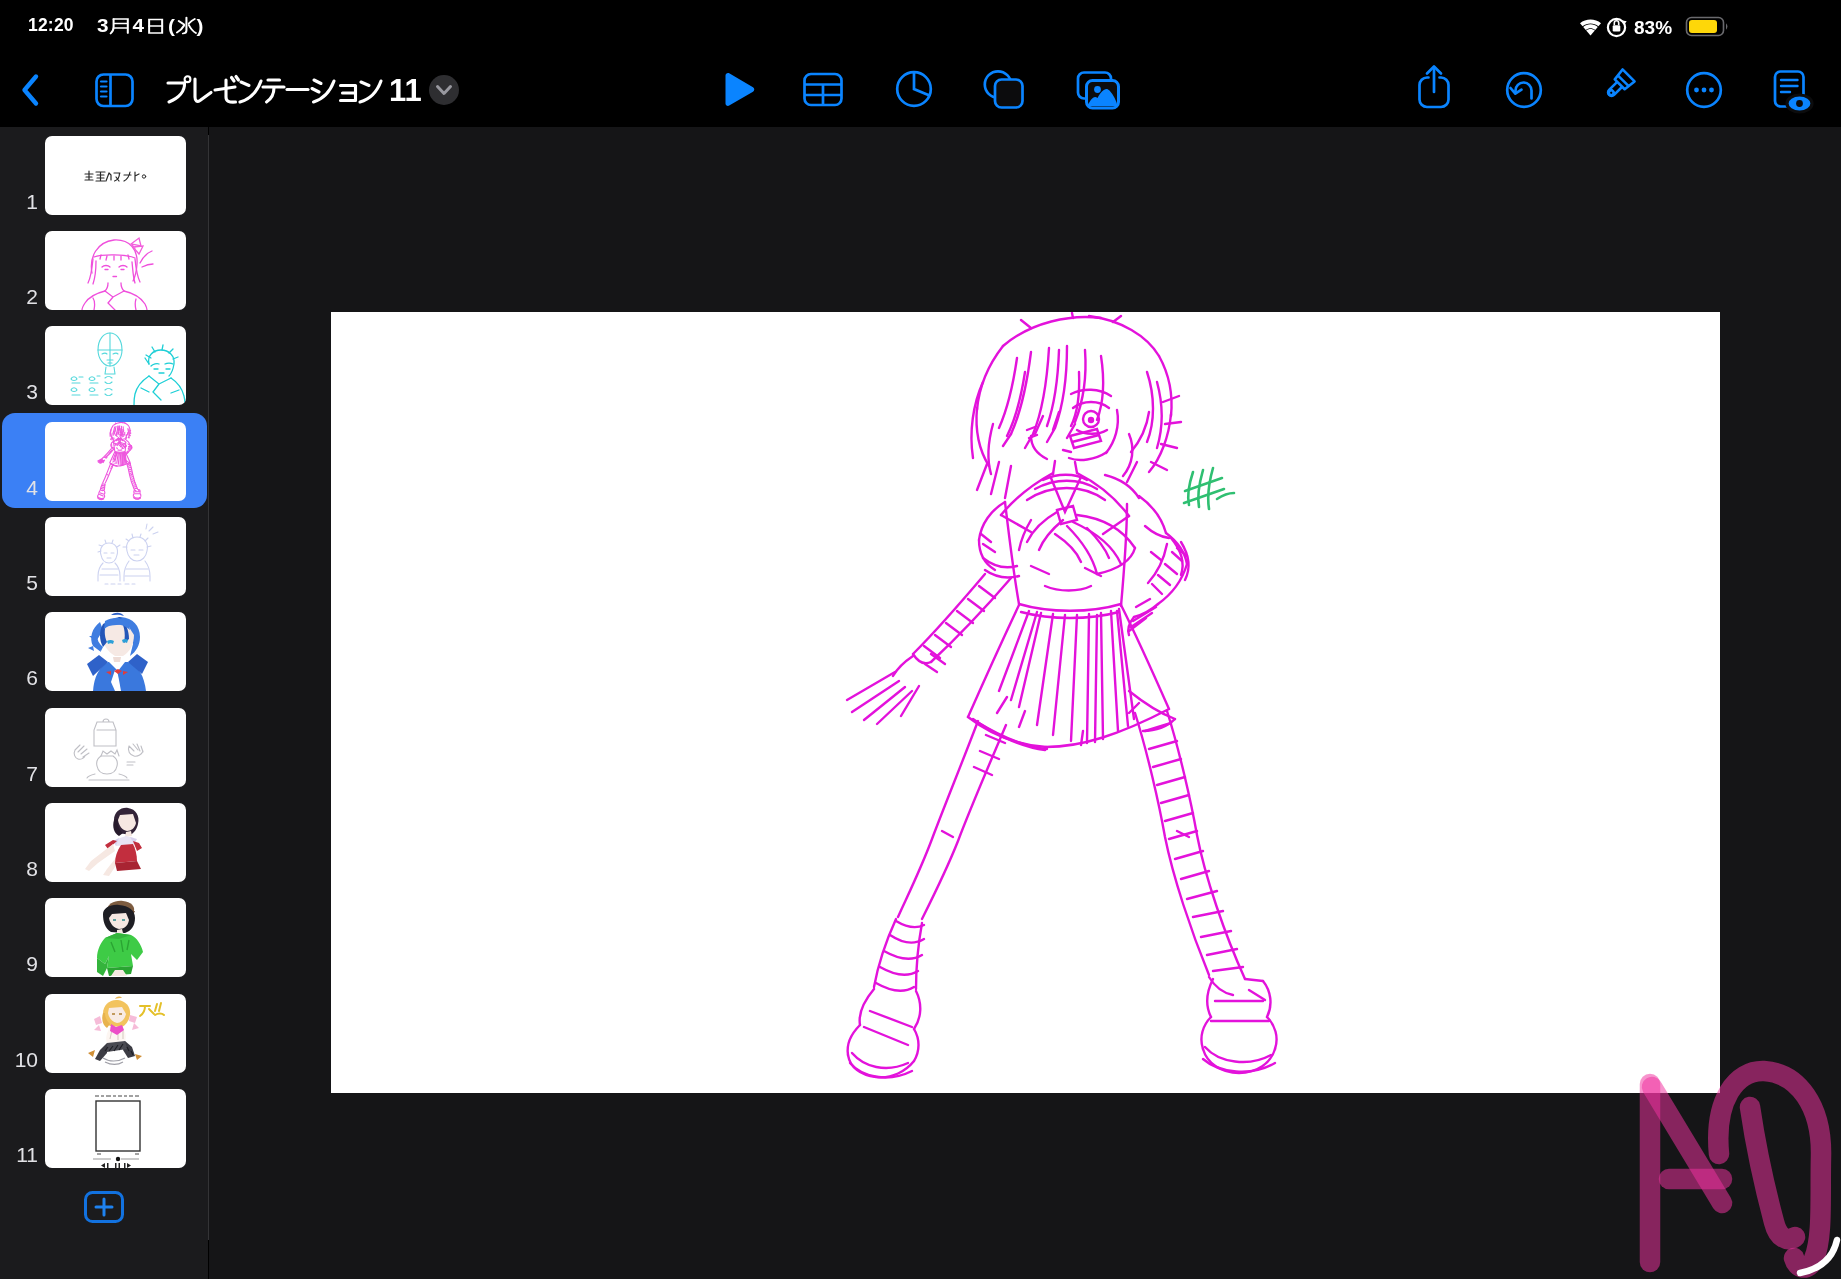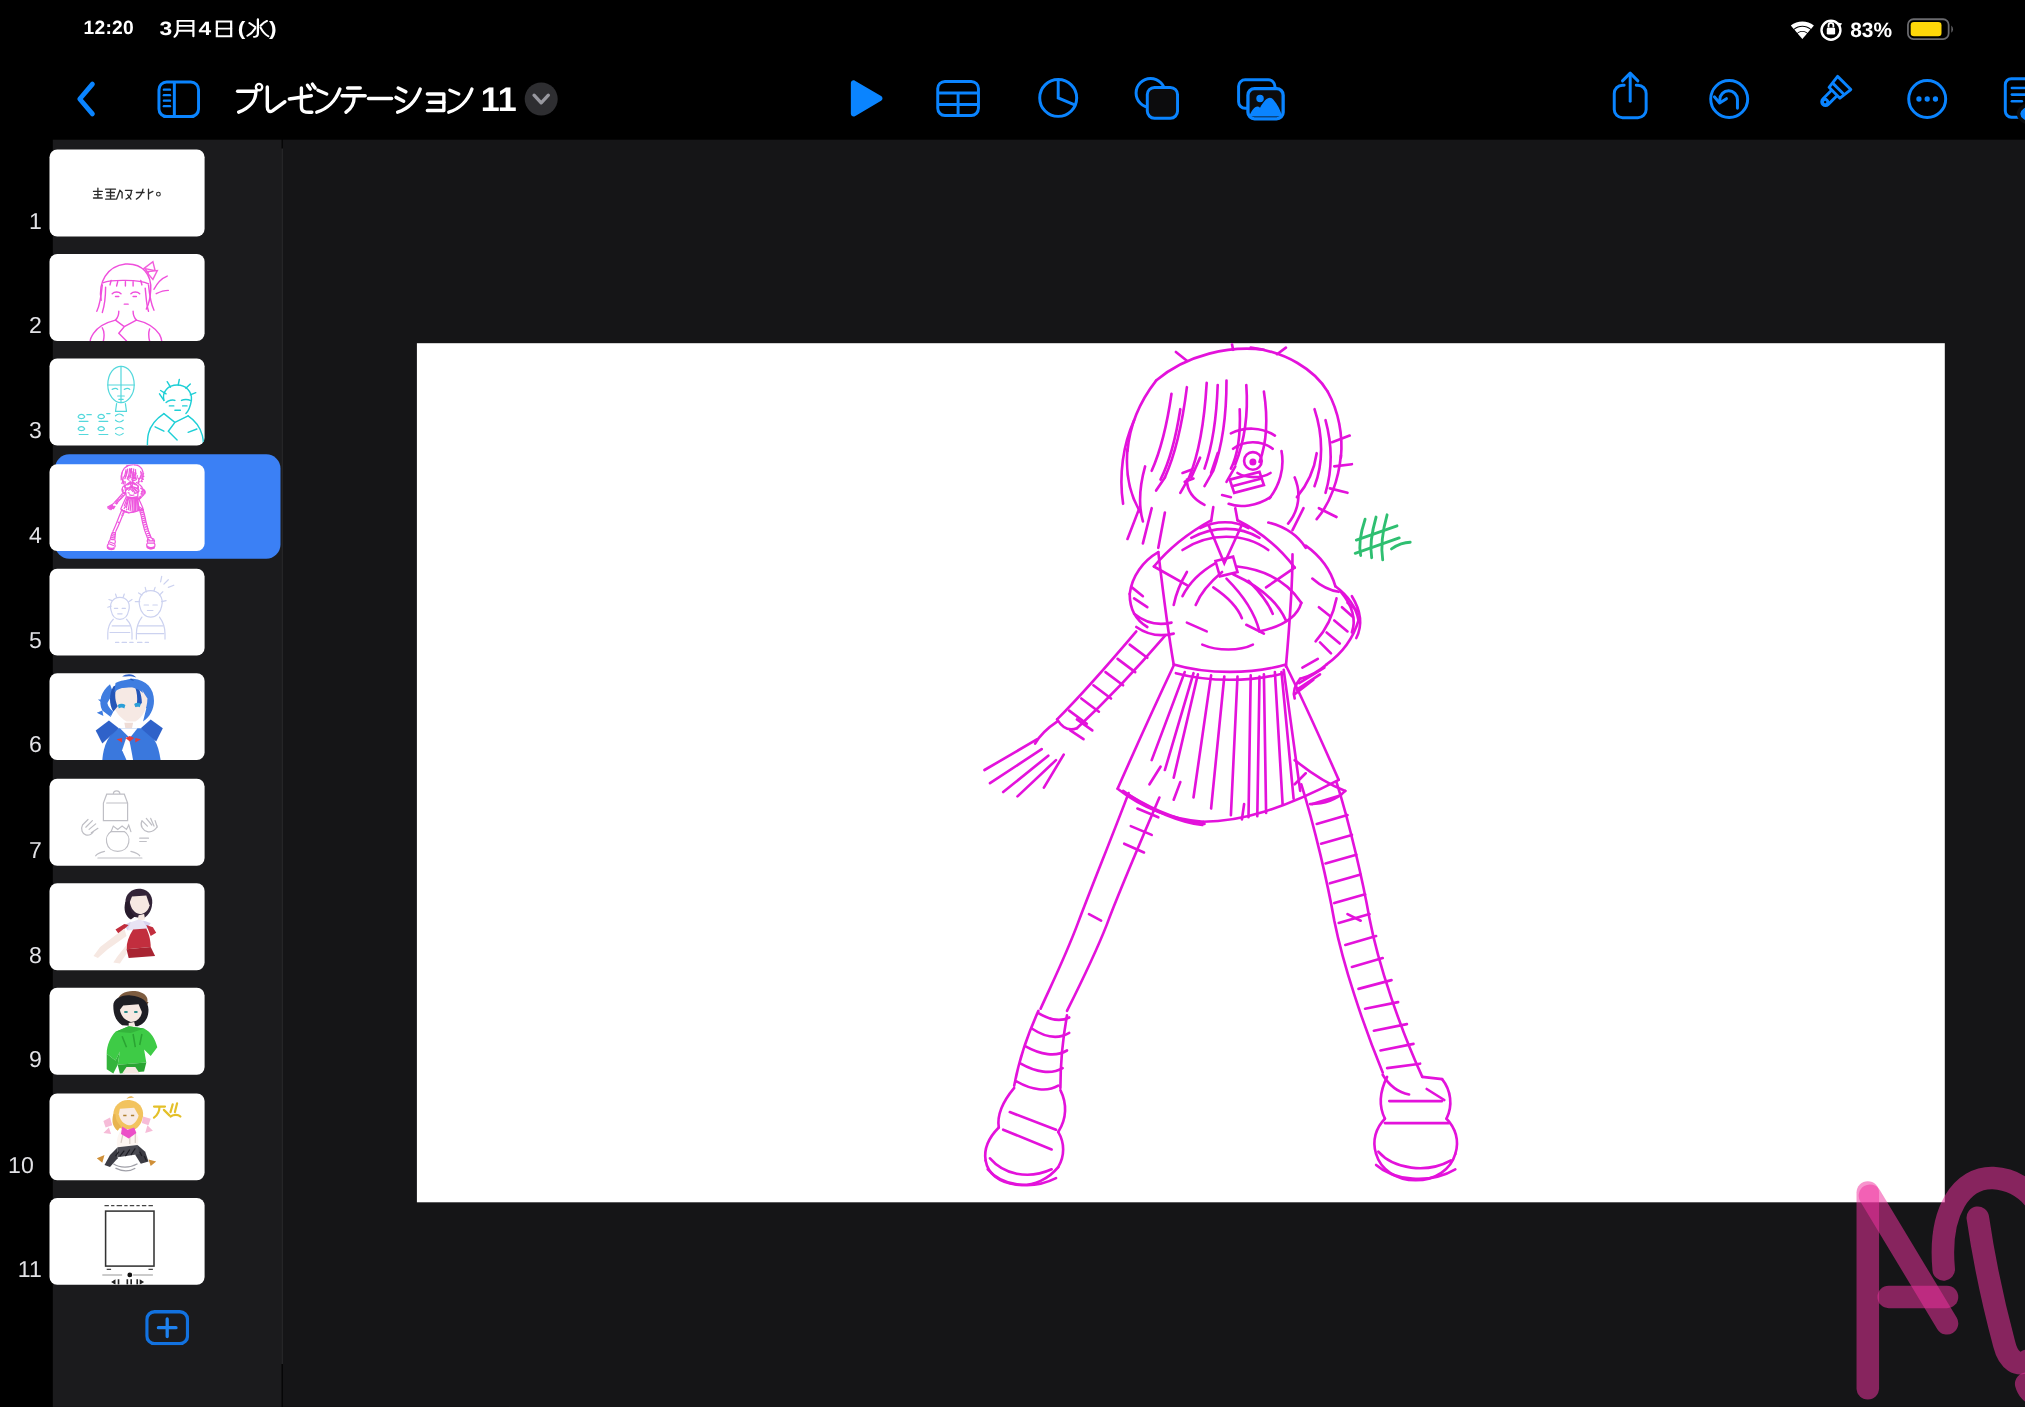--- a/index.html
+++ b/index.html
@@ -1,17 +1,17 @@
 <!DOCTYPE html>
 <html><head>
 <meta charset="utf-8">
 <style>
 html,body{margin:0;padding:0;background:#000;}
 body{width:1841px;height:1279px;position:relative;overflow:hidden;font-family:"Liberation Sans",sans-serif;}
-.abs{position:absolute;margin-left:48px;}
+.abs{position:absolute;}
 #sidebar{left:0;top:127px;width:208px;height:1152px;background:#1b1b1d;}
 #canvas{left:209px;top:127px;width:1632px;height:1152px;background:#151517;}
 #slide{left:331px;top:312px;width:1389px;height:781px;background:#fff;}
 .thumb{position:absolute;left:45px;width:141px;height:79px;background:#fff;border-radius:7px;overflow:hidden;}
 .num{position:absolute;width:38px;text-align:right;font-size:21px;color:#e2e2e6;}
 #sel{left:2px;top:413px;width:205px;height:95px;background:#3b80f5;border-radius:13px;}
 .statustext{color:#fff;font-size:17.5px;font-weight:700;}
 </style>
 </head>
 <body>
@@ -195,21 +195,21 @@
 
 <div class="num" style="top:190px;">1</div>
 <div class="num" style="top:285px;">2</div>
 <div class="num" style="top:380px;">3</div>
 <div class="num" style="top:476px;">4</div>
 <div class="num" style="top:571px;">5</div>
 <div class="num" style="top:666px;">6</div>
 <div class="num" style="top:762px;">7</div>
 <div class="num" style="top:857px;">8</div>
 <div class="num" style="top:952px;">9</div>
-<div class="num" style="top:1048px;text-align:center;">10</div>
+<div class="num" style="top:1048px;">10</div>
 <div class="num" style="top:1143px;">11</div>
 <div class="thumb" style="top:136px;">
 <svg width="141" height="79" viewBox="0 0 141 79" fill="none">
 <g stroke="#2a2a2a" stroke-width="1.2" stroke-linecap="round" transform="translate(0,4)">
 <path d="M40 34 h8 M44 31 v9 M41 37 h6 M40 40 h8"></path>
         <path d="M51 32 h9 M52 35 h7 M52 38 h7 M51 41 h9 M55.5 32 v9"></path>
 <path d="M64 33 l-3 8 M64 33 l2 2 v5"></path>
         <path d="M69 33 h6 M74.5 33 c0 4 -2 7 -5 8 M71 37 l3 4"></path>
 <path d="M79 35 h7 M85 32 c-1 5 -4 8 -6 9"></path>
         <path d="M90 32 v9 M90 36 l4 -2"></path>

